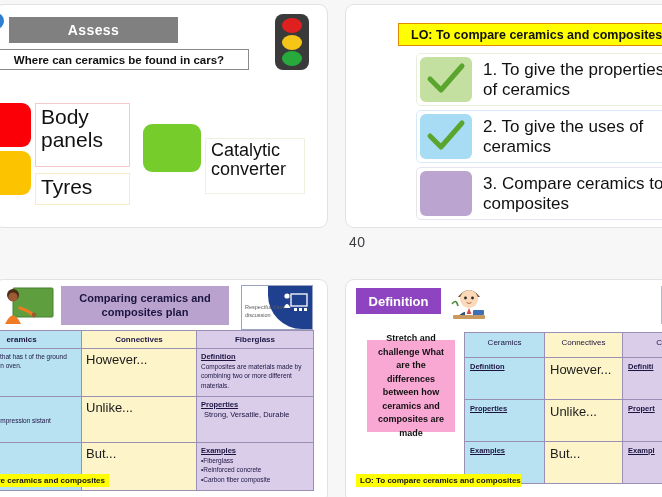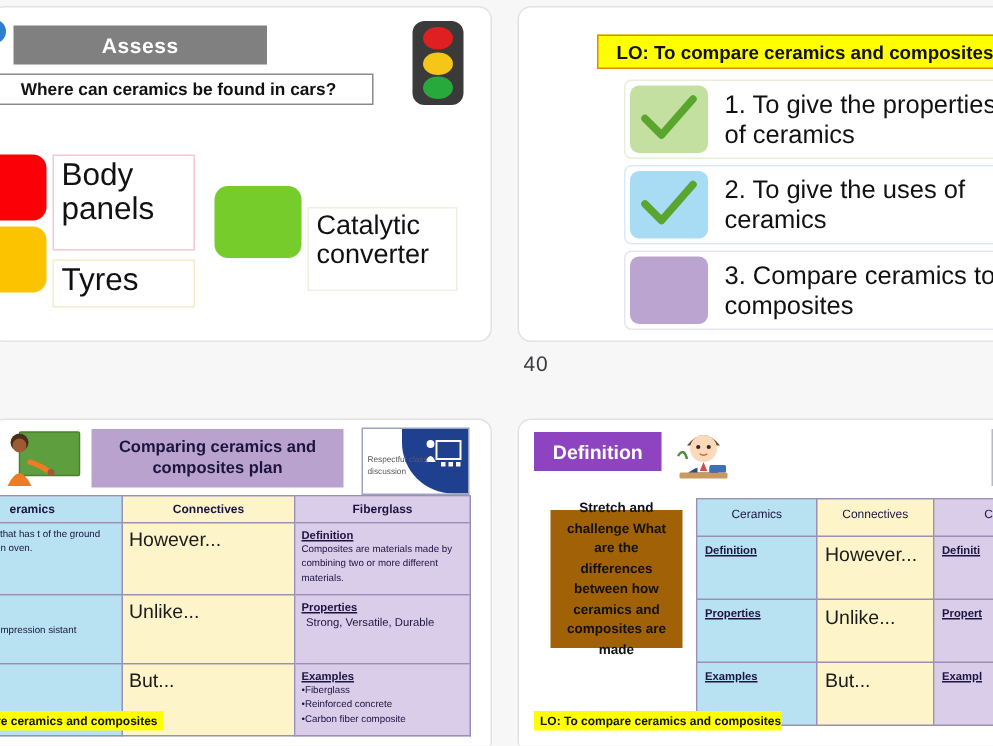--- a/index.html
+++ b/index.html
@@ -144,21 +144,21 @@
     background:#b9a3ce;color:#1c1440;font-weight:bold;font-size:8.5px;
     display:flex;align-items:center;justify-content:center;text-align:center;line-height:1.35;
   }
   .s4-side{
     position:absolute;left:315px;top:6px;width:46px;height:38px;
     background:#fff;border:1px solid #b9b9c6;font-size:5px;color:#333;
     padding:3px;box-sizing:border-box;line-height:1.7;
   }
   .s4-stretch{
     position:absolute;left:21px;top:60px;width:88px;height:92px;
-    background:#a16207;color:#111;font-weight:bold;font-size:9px;
+    background:#f9a8d4;color:#111;font-weight:bold;font-size:9px;
     display:flex;align-items:center;justify-content:center;text-align:center;
     line-height:1.5;padding:4px;box-sizing:border-box;
   }
   .s4-table{position:absolute;left:118px;top:52px;width:240px;border-collapse:collapse;
             table-layout:fixed;}
   .s4-table td,.s4-table th{border:1px solid #9a8fb5;vertical-align:top;padding:4px 5px;height:33px;}
   .s4-table th{font-size:8px;font-weight:normal;height:14px;padding:5px 2px;}
   .s4-lo{
     position:absolute;left:10px;top:194px;width:165px;height:13px;
     background:#ffff00;font-size:8px;font-weight:bold;color:#111;

